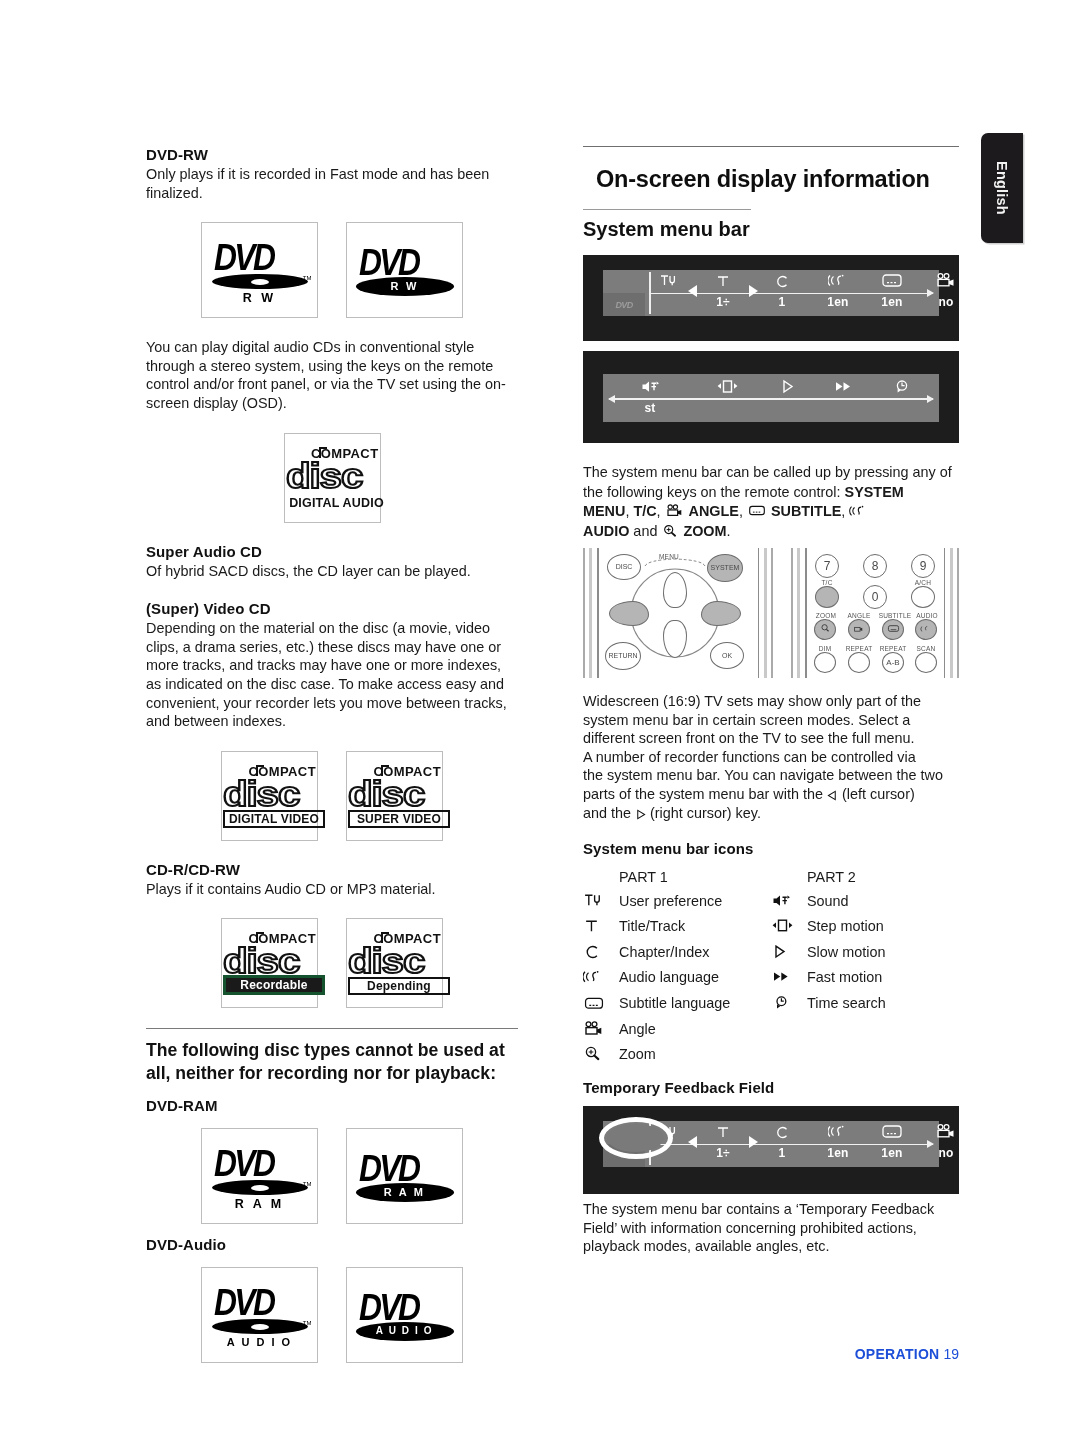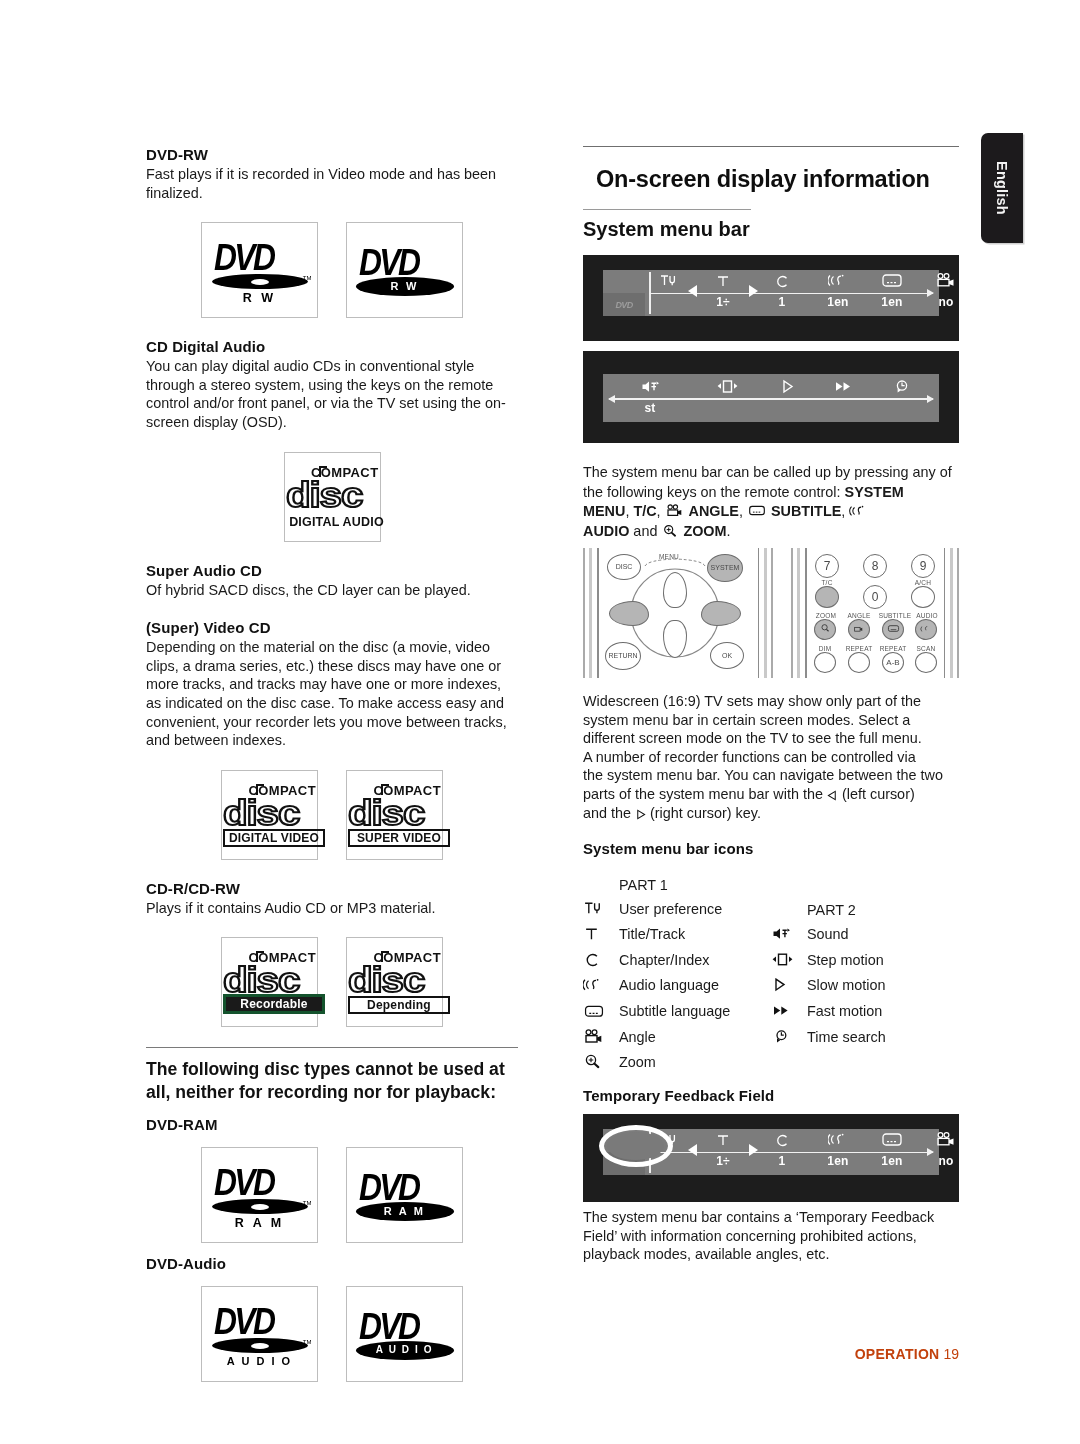--- a/index.html
+++ b/index.html
@@ -328,21 +328,21 @@
     white-space: nowrap;
   }
   .petal {
     position: absolute;
     background: #fff; border: 1.5px solid #6d6d6d;
   }
   .petal.fill { background: #b5b5b5; }
 
   
   .icon-table {
-    display: flex; margin-top: 20px; align-items: center;
+    display: flex; margin-top: 12px;
   }
   .icon-col { width: 188px; }
   .icon-part {
     font-size: 14.4px; color: #1a1a1a;
     margin: 0 0 3px 36px;
   }
   .icon-row {
     display: flex; align-items: center;
     height: 25.6px;
   }
@@ -352,40 +352,40 @@
     color: #111;
   }
   .icon-lbl {
     font-size: 14.4px; color: #1a1a1a;
   }
 
   
   .footer {
     position: absolute;
     right: 121px; bottom: 82px;
-    font-size: 14px; color: #c2410c;
+    font-size: 14px; color: #1d4ed8;
   }
   .footer b { font-weight: bold; letter-spacing: .3px; }
 
   
   .bld { font-weight: bold; }
 </style>
 </head>
 <body>
 
 <div class="page">
 
   <div class="lang-tab">
     <span>English</span>
   </div>
 
   <div class="col-left">
 
     <h3 class="subhead">DVD-RW</h3>
-    <p class="body">Fast plays if it is recorded in Video mode and has been finalized.</p>
+    <p class="body">Only plays if it is recorded in Fast mode and has been finalized.</p>
 
     <div class="gap-m"></div>
     <div class="logo-row">
       <div class="logo-box tall">
         <div class="dvdA">
           <div class="word">DVD</div>
           <div class="disc"></div>
           <div class="hole"></div>
           <div class="tm">TM</div>
           <div class="sub">R W</div>
@@ -394,21 +394,20 @@
       <div class="logo-box tall">
         <div class="dvdB">
           <div class="word">DVD</div>
           <div class="disc"></div>
           <div class="sub">R W</div>
         </div>
       </div>
     </div>
     <div class="gap-m"></div>
 
-    <h3 class="subhead">CD Digital Audio</h3>
     <p class="body">You can play digital audio CDs in conventional style through a stereo system, using the keys on the remote control and/or front panel, or via the TV set using the on-screen display (OSD).</p>
 
     <div class="gap-m"></div>
     <div class="logo-row">
       <div class="logo-box wide">
         <div class="cdlogo">
           <div class="notch"></div>
           <div class="compact">COMPACT</div>
           <div class="disc-word">disc</div>
           <div class="caption">DIGITAL AUDIO</div>
@@ -804,21 +803,21 @@
           <span>A-B</span>
         </div>
         <div class="rbtn" style="left:122px;top:104px;width:22px;height:21px"></div>
       </div>
     </div>
 
     <div style="margin-top:14px">
       <p class="body">
         <span>Widescreen (16:9) TV sets may show only part of the</span><br>
         <span>system menu bar in certain screen modes. Select a</span><br>
-        <span>different screen mode on the TV to see the full menu.</span><br>
+        <span>different screen front on the TV to see the full menu.</span><br>
         <span>A number of recorder functions can be controlled via</span><br>
         <span>the system menu bar. You can navigate between the two</span><br>
         <span>parts of the system menu bar with the </span><span class="sic"><svg width="11" height="11" viewBox="0 0 12 12" style="vertical-align:-1px">
               <path d="M9 1.5v9L1.5 6z" stroke="#111" stroke-width="1.1" fill="none"></path>
             </svg></span><span> (left cursor)</span><br>
         <span>and the </span><span class="sic"><svg width="11" height="11" viewBox="0 0 12 12" style="vertical-align:-1px">
               <path d="M3 1.5v9L10.5 6z" stroke="#111" stroke-width="1.1" fill="none"></path>
             </svg></span><span> (right cursor) key.</span>
       </p>
     </div>

